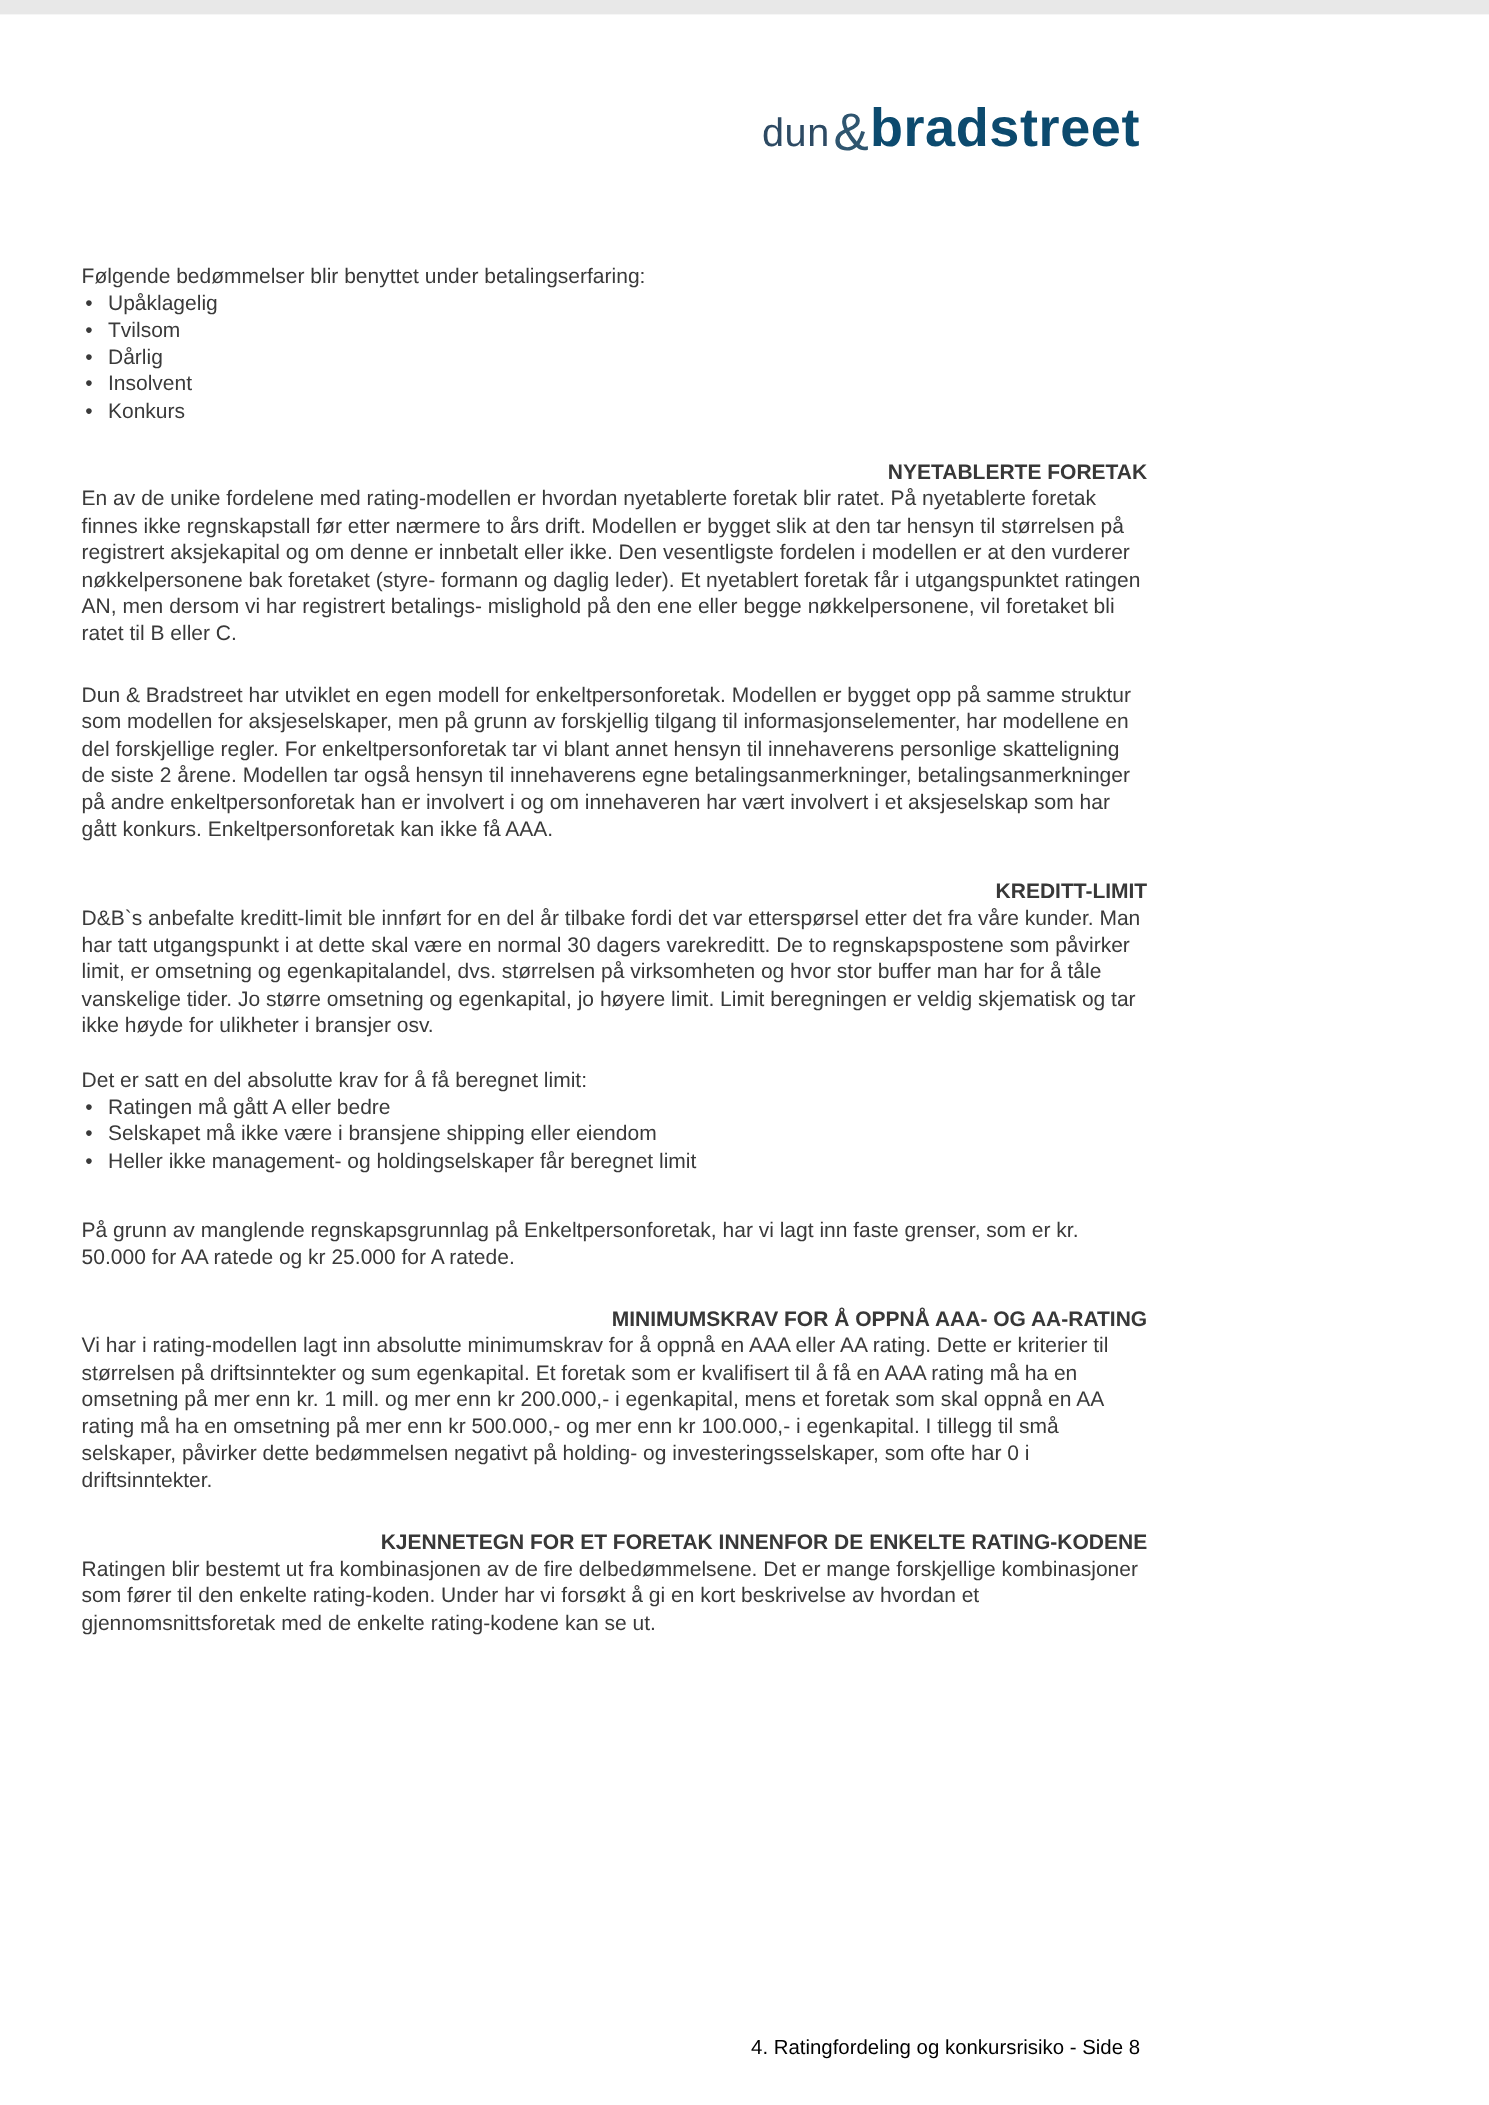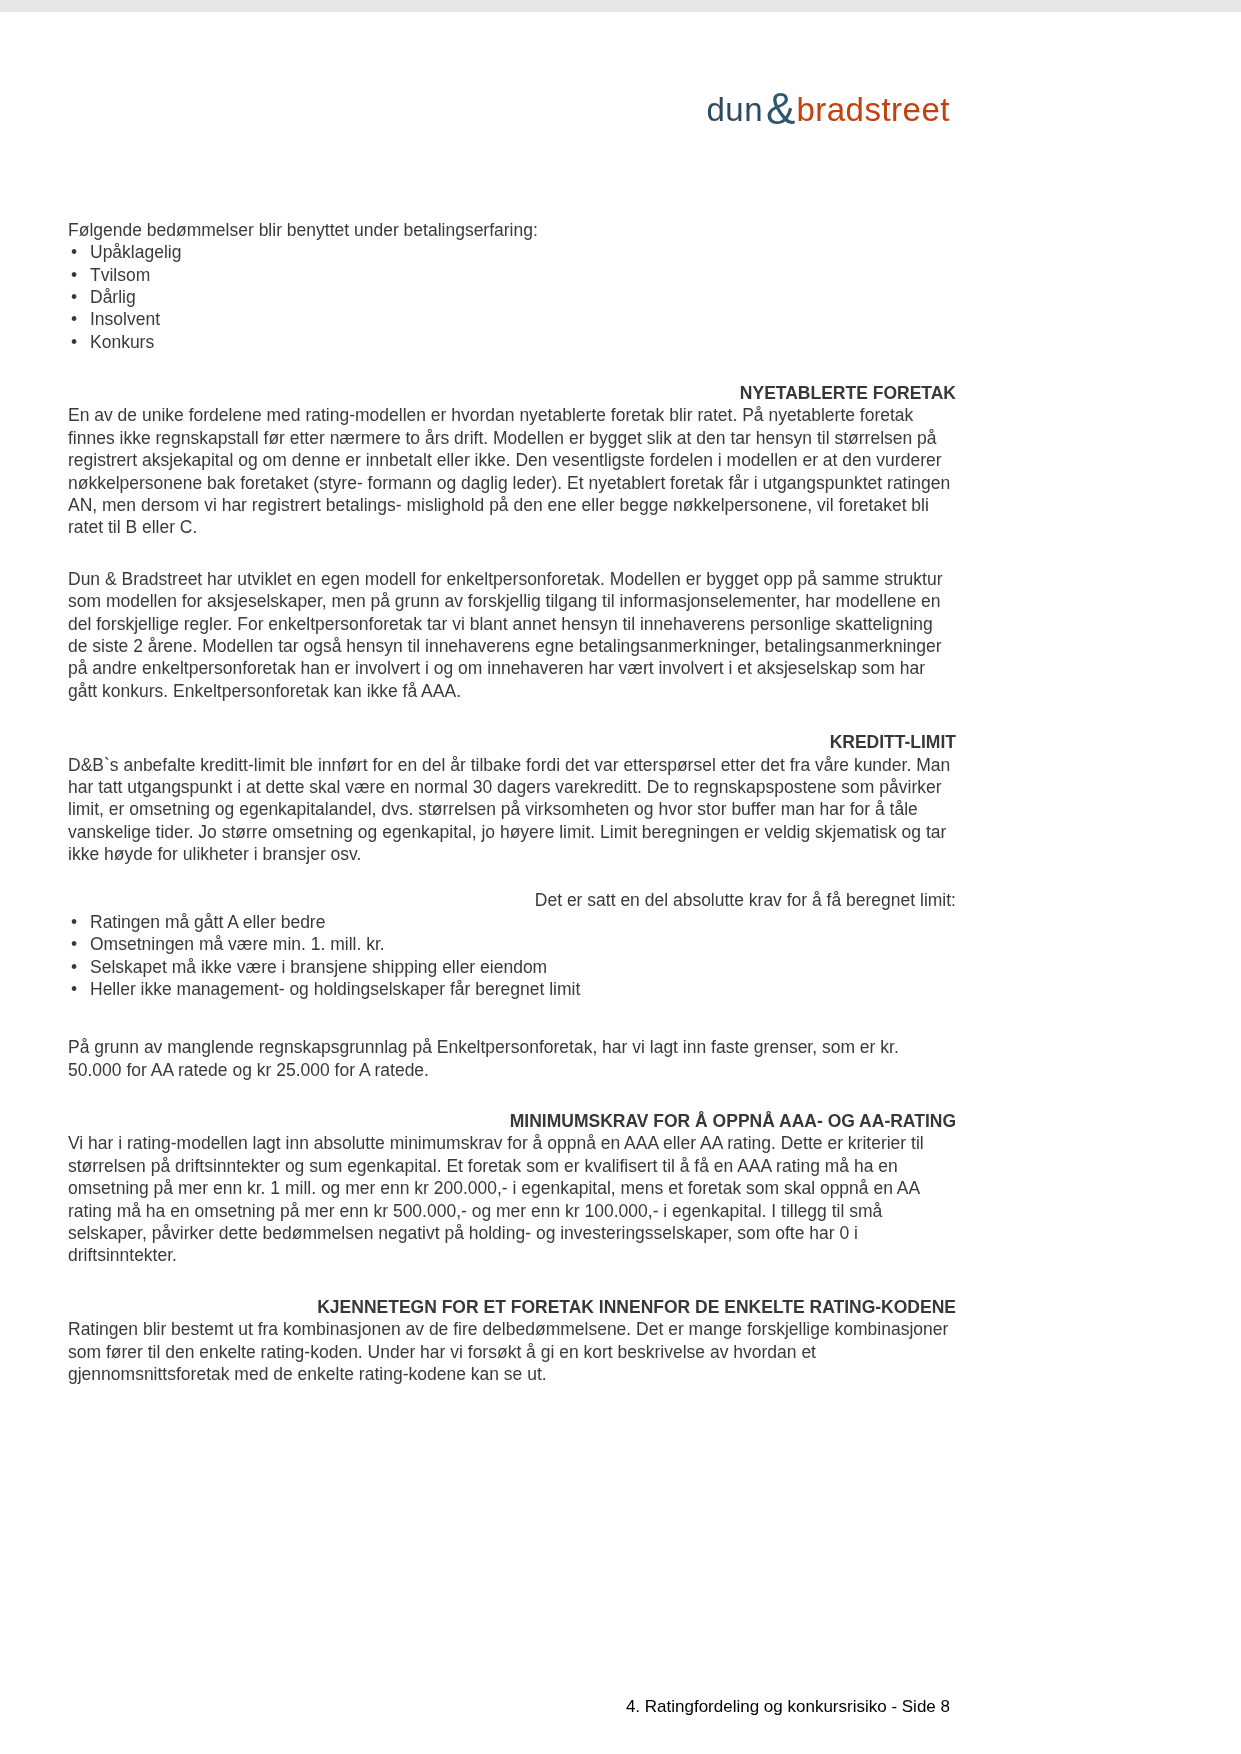--- a/index.html
+++ b/index.html
@@ -18,21 +18,21 @@
     position: absolute;
     top: 72px;
     right: 291px;
     display: flex;
     align-items: baseline;
     line-height: 1;
     white-space: nowrap;
   }
   .logo .word1 { color: #2d4a63; font-size: 33px; font-weight: 400; letter-spacing: 0.5px; }
   .logo .amp  { color: #2f556f; font-size: 44px; font-weight: 400; margin: 0 1px 0 3px; position: relative; top: 3px; }
-  .logo .word2 { color: #c2410c; font-size: 33px; font-weight: 400; letter-spacing: 0.5px; }
+  .logo .word2 { color: #0c4a6e; font-size: 45px; font-weight: 700; letter-spacing: 0.5px; }
 
   
   .content {
     position: absolute;
     left: 68px;
     top: 207px;
     width: 888px;
     font-size: 17.5px;
     line-height: 22.4px;
   }
@@ -56,21 +56,21 @@
     padding-left: 22px;
     line-height: 22.3px;
   }
   ul.bullets li::before {
     content: "\2022";
     position: absolute;
     left: 3px;
     top: 0;
     color: #3a3a3a;
   }
-  .list-lead { margin-top: 23px; text-align: right; }
+  .list-lead { margin-top: 23px; }
   .after-list { margin-top: 36px; }
 
   
   .footer {
     position: absolute;
     top: 1684px;
     right: 291px;
     font-size: 17px;
     line-height: 22px;
     color: #000000;
@@ -107,21 +107,20 @@
     <div class="section">
       <p>Dun &amp; Bradstreet har utviklet en egen modell for enkeltpersonforetak. Modellen er bygget opp på samme struktur som modellen for aksjeselskaper, men på grunn av forskjellig tilgang til informasjonselementer, har modellene en del forskjellige regler. For enkeltpersonforetak tar vi blant annet hensyn til innehaverens personlige skatteligning de siste 2 årene. Modellen tar også hensyn til innehaverens egne betalingsanmerkninger, betalingsanmerkninger på andre enkeltpersonforetak han er involvert i og om innehaveren har vært involvert i et aksjeselskap som har gått konkurs. Enkeltpersonforetak kan ikke få AAA.</p>
     </div>
 
     <div class="section">
       <h2>KREDITT-LIMIT</h2>
       <p>D&amp;B`s anbefalte kreditt-limit ble innført for en del år tilbake fordi det var etterspørsel etter det fra våre kunder. Man har tatt utgangspunkt i at dette skal være en normal 30 dagers varekreditt. De to regnskapspostene som påvirker limit, er omsetning og egenkapitalandel, dvs. størrelsen på virksomheten og hvor stor buffer man har for å tåle vanskelige tider. Jo større omsetning og egenkapital, jo høyere limit. Limit beregningen er veldig skjematisk og tar ikke høyde for ulikheter i bransjer osv.</p>
       <p class="list-lead">Det er satt en del absolutte krav for å få beregnet limit:</p>
       <ul class="bullets">
         <li>Ratingen må gått A eller bedre</li>
-        <li>Omsetningen må være min. 1. mill. kr.</li>
         <li>Selskapet må ikke være i bransjene shipping eller eiendom</li>
         <li>Heller ikke management- og holdingselskaper får beregnet limit</li>
       </ul>
       <p class="after-list">På grunn av manglende regnskapsgrunnlag på Enkeltpersonforetak, har vi lagt inn faste grenser, som er kr. 50.000 for AA ratede og kr 25.000 for A ratede.</p>
     </div>
 
     <div class="section">
       <h2>MINIMUMSKRAV FOR Å OPPNÅ AAA- OG AA-RATING</h2>
       <p>Vi har i rating-modellen lagt inn absolutte minimumskrav for å oppnå en AAA eller AA rating. Dette er kriterier til størrelsen på driftsinntekter og sum egenkapital. Et foretak som er kvalifisert til å få en AAA rating må ha en omsetning på mer enn kr. 1 mill. og mer enn kr 200.000,- i egenkapital, mens et foretak som skal oppnå en AA rating må ha en omsetning på mer enn kr 500.000,- og mer enn kr 100.000,- i egenkapital. I tillegg til små selskaper, påvirker dette bedømmelsen negativt på holding- og investeringsselskaper, som ofte har 0 i driftsinntekter.</p>
     </div>

